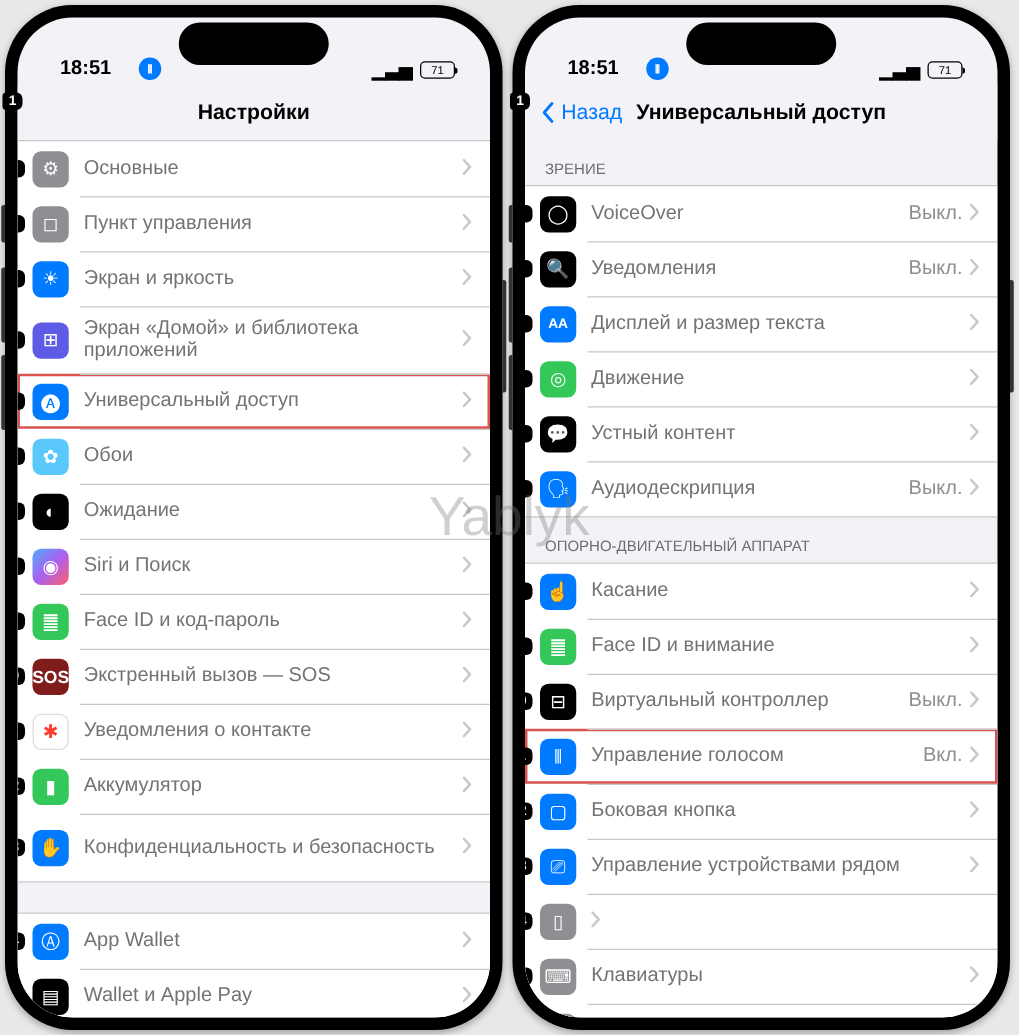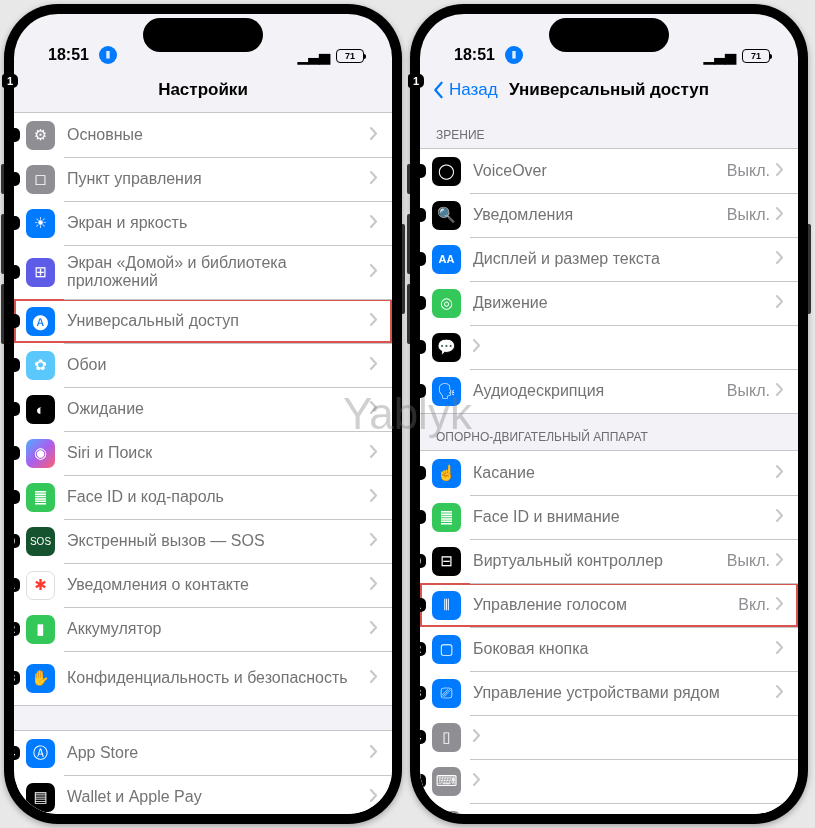--- a/index.html
+++ b/index.html
@@ -54,33 +54,33 @@
   }
   .statusbar {
     height: 54px;
     display: flex;
     justify-content: space-between;
     align-items: flex-end;
     padding: 0 28px 4px 34px;
     font-size: 16px;
     font-weight: 600;
   }
-  .sb-left { display: flex; align-items: center; gap: 10px; }
+  .sb-left { display: flex; align-items: center; gap: 22px; }
   .voice-dot {
     width: 18px; height: 18px; border-radius: 50%;
     background: #007aff;
     display: inline-flex; align-items: center; justify-content: center;
     color: #fff; font-size: 9px; font-weight: bold;
   }
   .sb-right { display: flex; align-items: center; gap: 6px; }
   .signal-icon, .wifi-icon { font-size: 14px; }
   .battery {
     border: 1.5px solid #000; border-radius: 4px;
     width: 28px; height: 14px; display: flex; align-items: center; padding: 1px;
-    font-size: 9px; font-weight: 700; justify-content: center;
+    font-size: 9px; font-weight: 400; justify-content: center;
     position: relative;
   }
   .battery::after {
     content: ""; position: absolute; right: -3px; top: 4px;
     width: 2px; height: 5px; background: #000; border-radius: 0 2px 2px 0;
   }
   .nav {
     height: 44px;
     display: flex;
     align-items: center;
@@ -154,21 +154,21 @@
     min-width: 20px;
     text-align: center;
     z-index: 6;
   }
   .spacer { height: 24px; }
   .row.tall { height: 54px; }
   
   .bg-gray{background:#8e8e93}.bg-blue{background:#007aff}
   .bg-purple{background:#5e5ce6}.bg-siri{background:linear-gradient(135deg,#4facfe,#a960ee,#ff5f6d)}
   .bg-green{background:#34c759}.bg-lightblue{background:#5ac8fa}.bg-black{background:#000}
-  .bg-sos{background:#14532d;font-size:10px;font-weight:normal}
+  .bg-sos{background:#7f1d1d;font-size:14px;font-weight:bold}
   .bg-white{background:#fff;border:0.5px solid #ddd;color:#ff3b30}
   .outer-badge {
     position: absolute;
     left: -2px;
     background: #000;
     color: #fff;
     font-size: 11px;
     font-weight: 600;
     border-radius: 3px 5px 5px 3px;
     padding: 1px 5px;
@@ -312,21 +312,21 @@
             <div class="chevron"><svg width="8" height="13" viewBox="0 0 8 13">
                 <path d="M1 1l5 5.5L1 12" stroke="#c7c7cc" stroke-width="2" fill="none" stroke-linecap="round" stroke-linejoin="round"></path>
               </svg></div>
           </div>
         </div>
       <div class="spacer"></div>
       <div class="list" id="left-list-2">
           <div class="row">
             <div class="num-badge">14</div>
             <div class="icon bg-blue">Ⓐ</div>
-            <div class="label">App Store</div>
+            <div class="label">App Wallet</div>
             <div class="chevron"><svg width="8" height="13" viewBox="0 0 8 13">
                 <path d="M1 1l5 5.5L1 12" stroke="#c7c7cc" stroke-width="2" fill="none" stroke-linecap="round" stroke-linejoin="round"></path>
               </svg></div>
           </div>
           <div class="row">
             <div class="num-badge">15</div>
             <div class="icon bg-black">▤</div>
             <div class="label">Wallet и Apple Pay</div>
             <div class="chevron"><svg width="8" height="13" viewBox="0 0 8 13">
                 <path d="M1 1l5 5.5L1 12" stroke="#c7c7cc" stroke-width="2" fill="none" stroke-linecap="round" stroke-linejoin="round"></path>
@@ -400,20 +400,21 @@
             <div class="num-badge">5</div>
             <div class="icon bg-green">◎</div>
             <div class="label">Движение</div>
             <div class="chevron"><svg width="8" height="13" viewBox="0 0 8 13">
                 <path d="M1 1l5 5.5L1 12" stroke="#c7c7cc" stroke-width="2" fill="none" stroke-linecap="round" stroke-linejoin="round"></path>
               </svg></div>
           </div>
           <div class="row">
             <div class="num-badge">6</div>
             <div class="icon bg-black">💬</div>
+            <div class="label">Устный контент</div>
             <div class="chevron"><svg width="8" height="13" viewBox="0 0 8 13">
                 <path d="M1 1l5 5.5L1 12" stroke="#c7c7cc" stroke-width="2" fill="none" stroke-linecap="round" stroke-linejoin="round"></path>
               </svg></div>
           </div>
           <div class="row">
             <div class="num-badge">7</div>
             <div class="icon bg-blue">🗣</div>
             <div class="label">Аудиодескрипция</div>
             <div class="value">Выкл.</div>
             <div class="chevron"><svg width="8" height="13" viewBox="0 0 8 13">
@@ -476,20 +477,21 @@
           <div class="row">
             <div class="num-badge">14</div>
             <div class="icon bg-gray">▯</div>
             <div class="chevron"><svg width="8" height="13" viewBox="0 0 8 13">
                 <path d="M1 1l5 5.5L1 12" stroke="#c7c7cc" stroke-width="2" fill="none" stroke-linecap="round" stroke-linejoin="round"></path>
               </svg></div>
           </div>
           <div class="row">
             <div class="num-badge">15</div>
             <div class="icon bg-gray">⌨</div>
+            <div class="label">Клавиатуры</div>
             <div class="chevron"><svg width="8" height="13" viewBox="0 0 8 13">
                 <path d="M1 1l5 5.5L1 12" stroke="#c7c7cc" stroke-width="2" fill="none" stroke-linecap="round" stroke-linejoin="round"></path>
               </svg></div>
           </div>
           <div class="row">
             <div class="icon bg-gray">🎧</div>
           </div>
         </div>
 
     </div>

